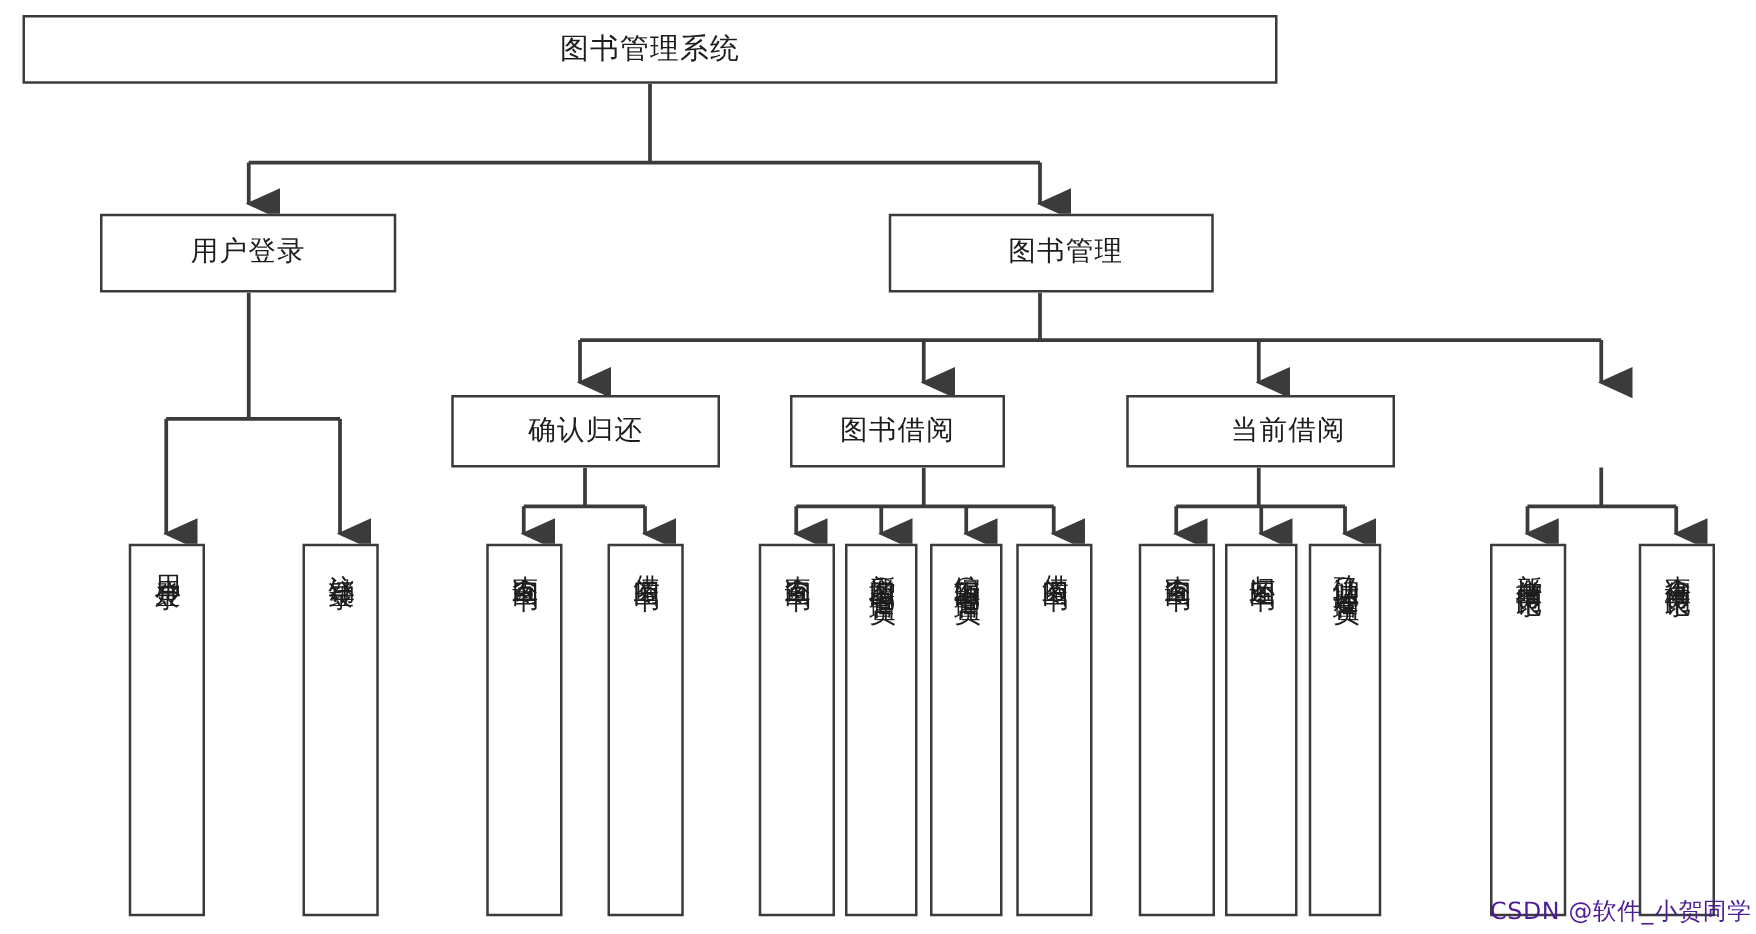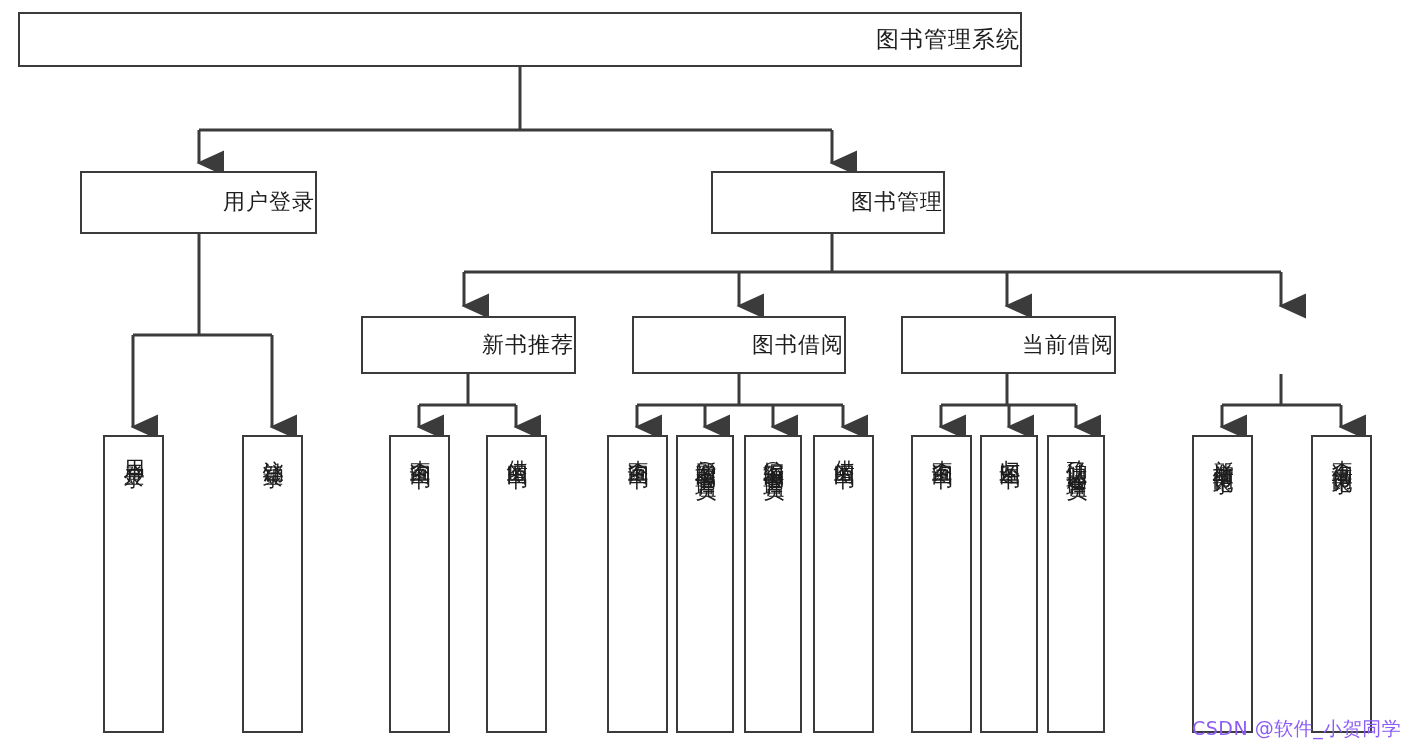--- a/index.html
+++ b/index.html
@@ -26,21 +26,21 @@
     height: 747px;
     pointer-events: none;
   }
   .node {
     position: absolute;
     box-sizing: border-box;
     background: #ffffff;
     border: 2px solid #3b3b3b;
     display: flex;
     align-items: center;
-    justify-content: flex-end;
+    justify-content: center;
     color: #1d1d1d;
   }
   .node.horiz .label {
     font-size: 22px;
     line-height: 1.1;
     letter-spacing: 1px;
     white-space: nowrap;
   }
   .node.vert {
     align-items: flex-start;
@@ -52,21 +52,21 @@
     text-orientation: upright;
     font-size: 21px;
     line-height: 1.32;
     letter-spacing: 3px;
     white-space: nowrap;
   }
   .node.root .label { font-size: 23px; }
   .watermark {
     position: absolute;
     font-size: 19px;
-    color: #8b5cf6;
+    color: #4c1d95;
     white-space: nowrap;
     letter-spacing: 0.5px;
     font-family: "DejaVu Sans", "Liberation Sans", sans-serif;
   }
 </style>
 </head>
 <body>
 
 <div id="canvas">
 
@@ -121,28 +121,28 @@
     </g>
   </svg>
 
   <div class="node horiz root" style="left:18px; top:12px; width:1004px; height:55px;">
     <span class="label">图书管理系统</span>
   </div>
 
   <div class="node horiz" style="left:80px; top:171px; width:237px; height:63px;">
     <span class="label">用户登录</span>
   </div>
-  <div class="node horiz" style="left:711px; top:171px; width:234px; height:63px;padding-left:23px;">
+  <div class="node horiz" style="left:711px; top:171px; width:260px; height:63px;padding-left:23px;">
     <span class="label">图书管理</span>
   </div>
 
   <div class="node horiz" style="left:361px; top:316px; width:215px; height:58px;">
-    <span class="label">新书推荐</span>
+    <span class="label">确认归还</span>
   </div>
-  <div class="node horiz" style="left:632px; top:316px; width:214px; height:58px;">
+  <div class="node horiz" style="left:632px; top:316px; width:172px; height:58px;">
     <span class="label">图书借阅</span>
   </div>
   <div class="node horiz" style="left:901px; top:316px; width:215px; height:58px;padding-left:44px;">
     <span class="label">当前借阅</span>
   </div>
 
   <div class="node vert" style="left:103px; top:435px; width:61px; height:298px;">
     <span class="label">用户登录</span>
   </div>
   <div class="node vert" style="left:242px; top:435px; width:61px; height:298px;">

